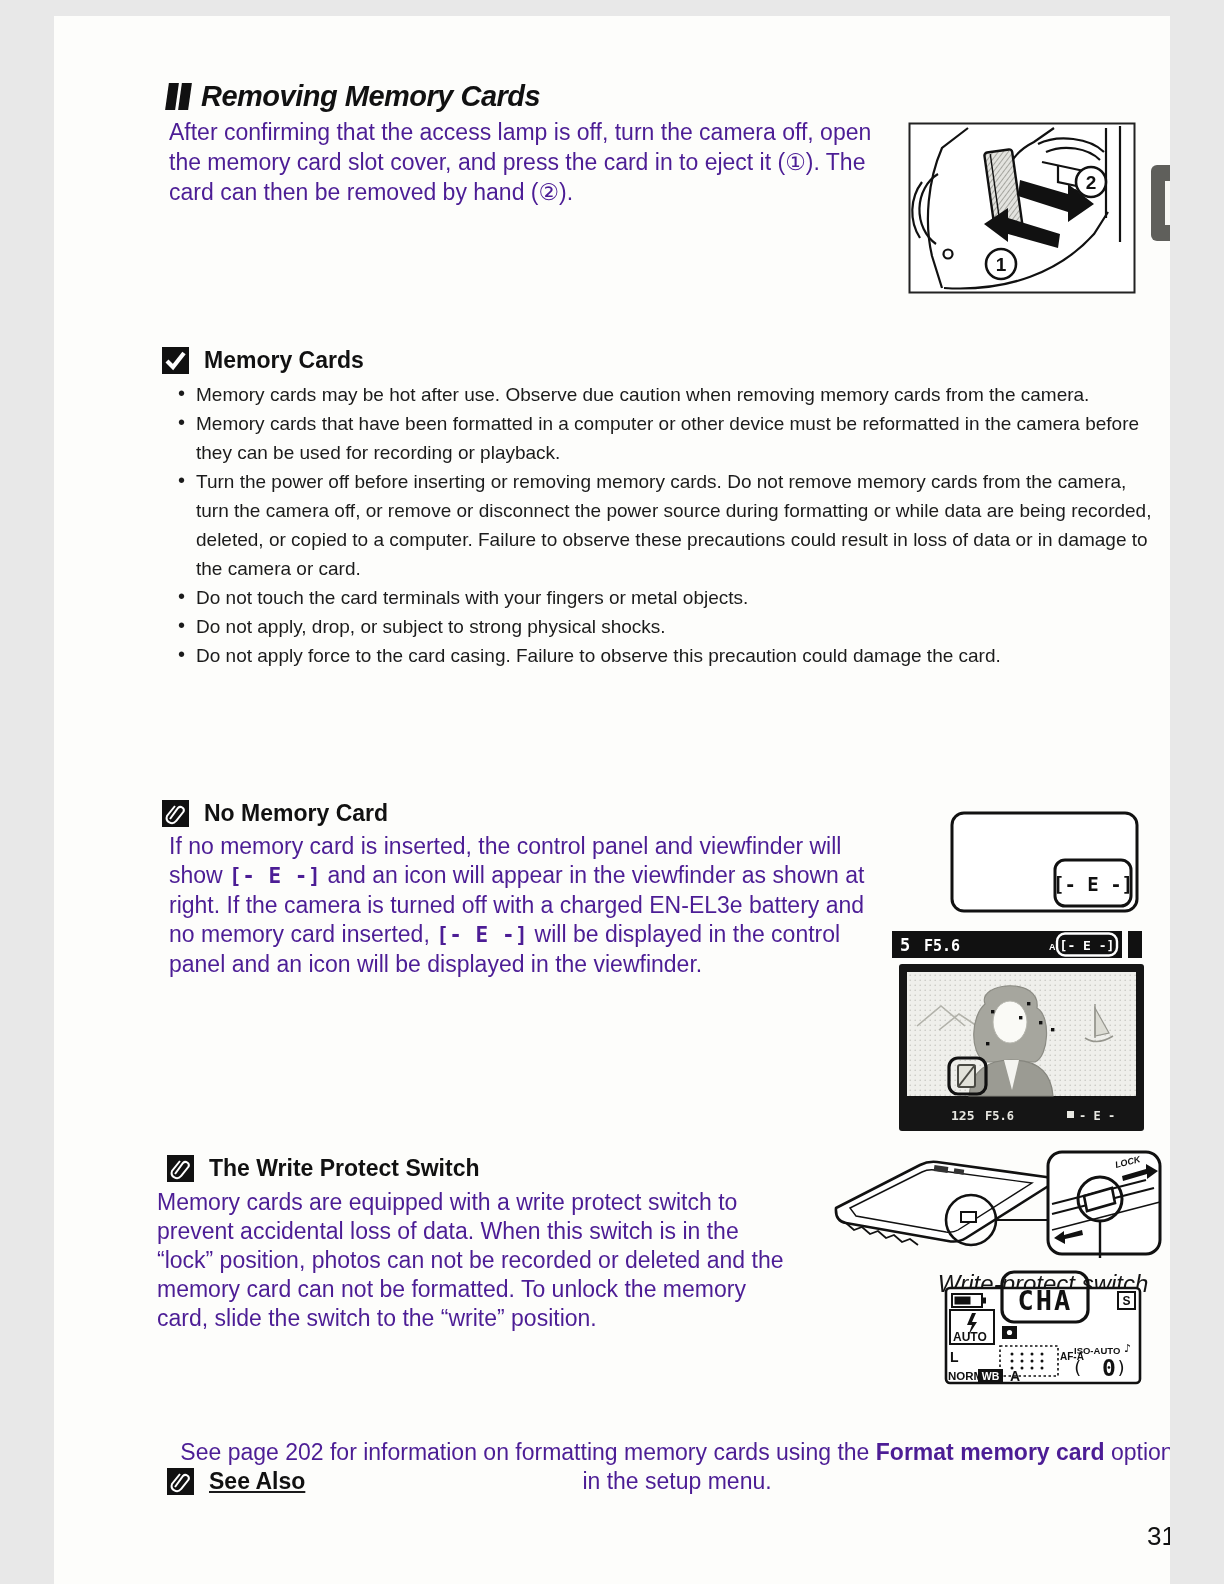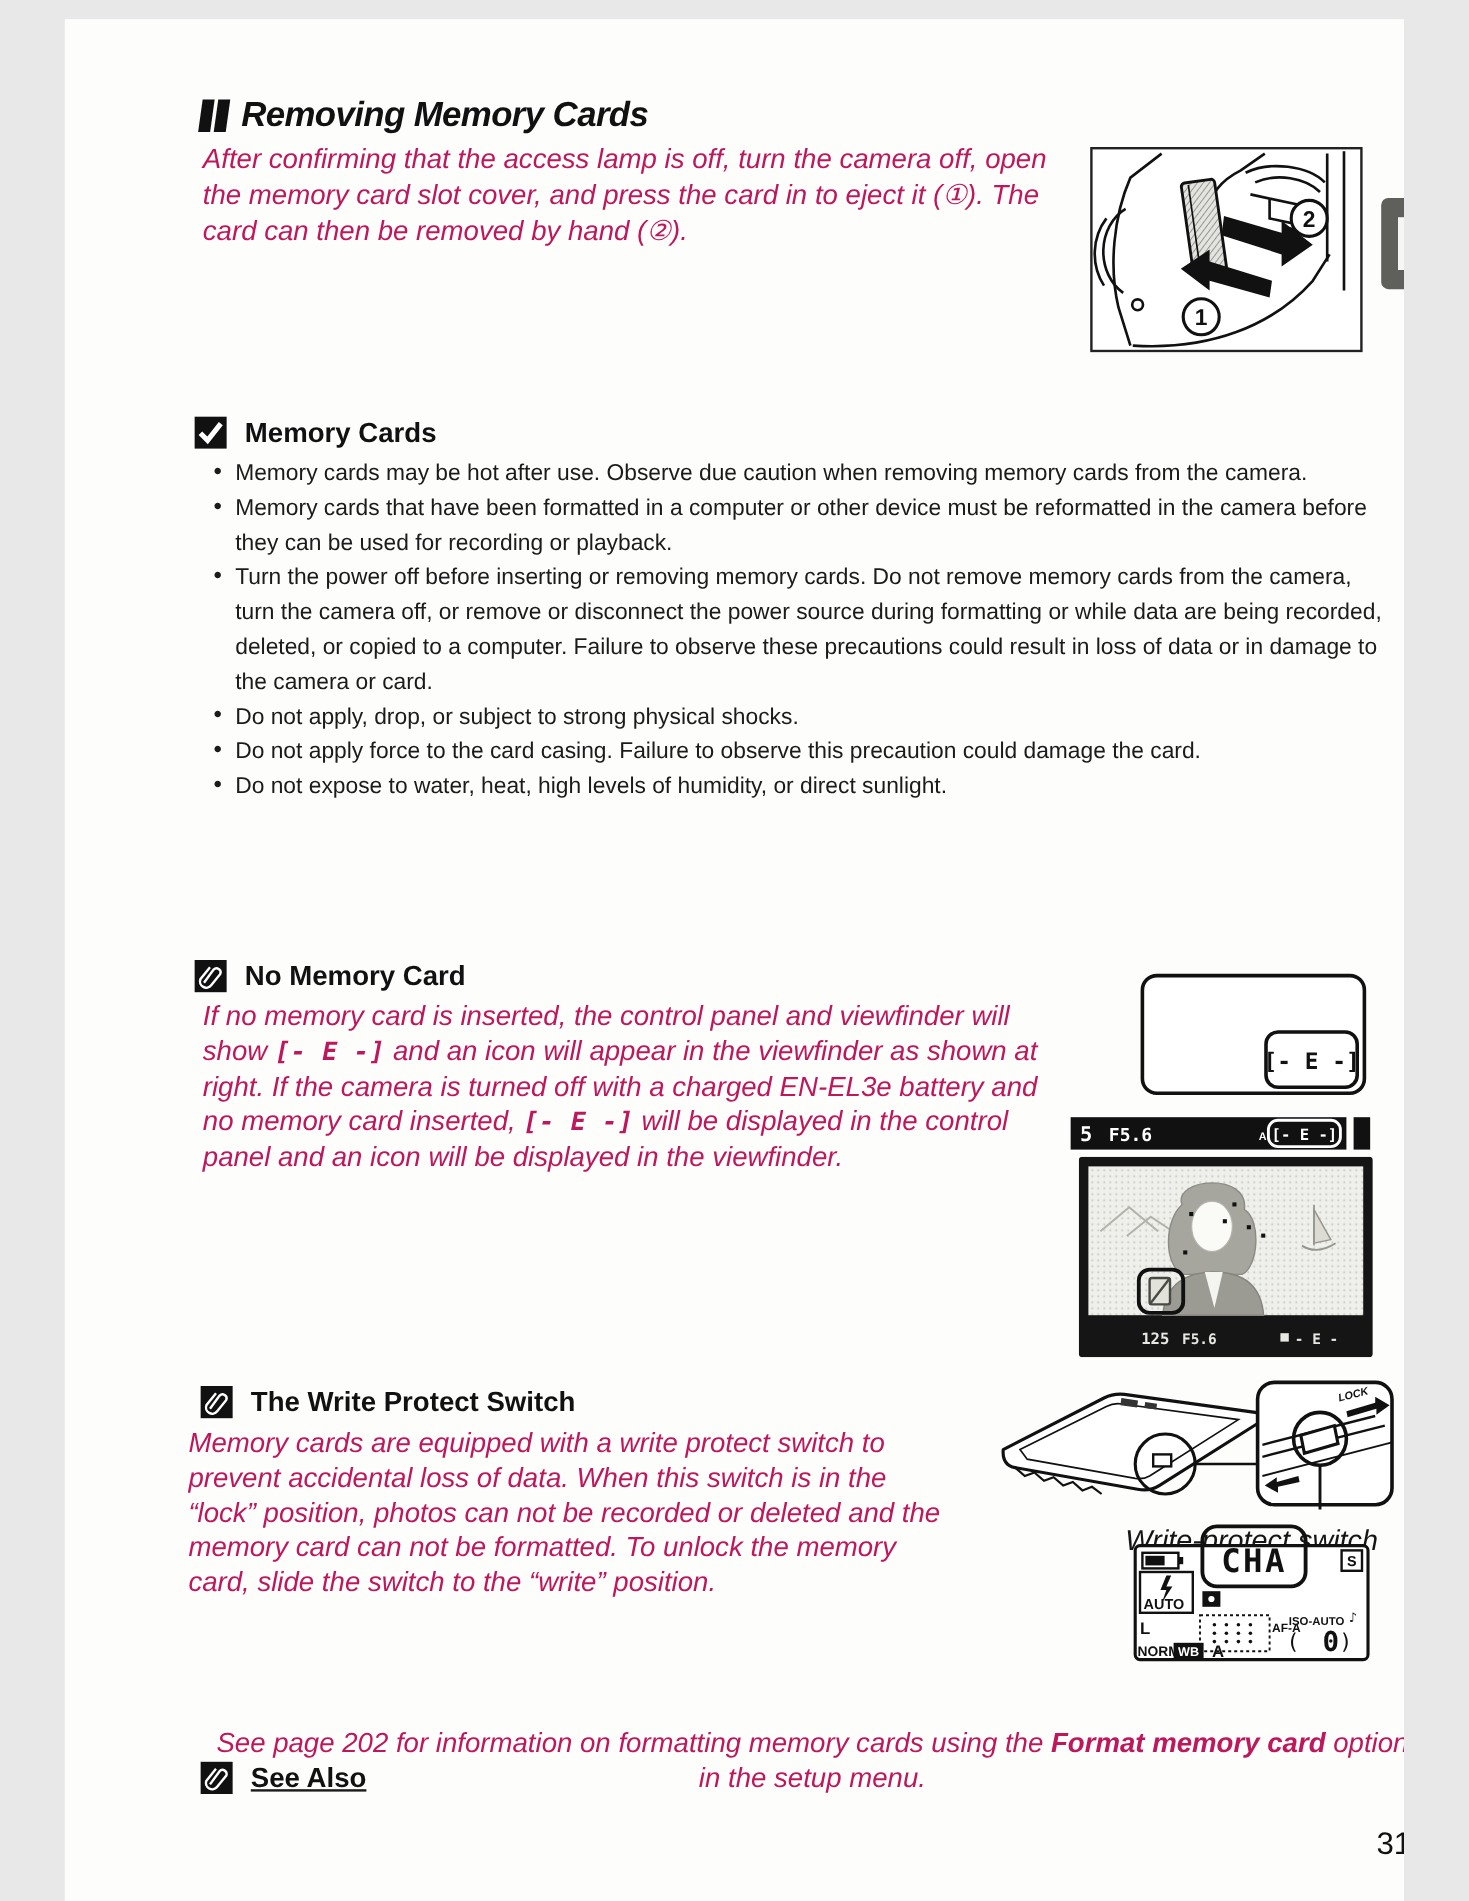--- a/index.html
+++ b/index.html
@@ -10,21 +10,21 @@
   }
   
   .section-header{position:absolute;left:113px;top:64px;display:flex;align-items:center;}
   .hdr-bars{display:flex;margin-right:8px;}
   .hdr-bars i{display:block;width:10px;height:27px;background:#111;margin-right:3px;transform:skewX(-8deg);}
   .section-header h1{
     margin:0;font-size:29px;font-weight:bold;font-style:italic;
     letter-spacing:-0.5px;color:#111;
   }
   
-  .bodytext{font-size:23px;line-height:30px;color:#be185d;font-style:italic;}
+  .bodytext{font-size:23px;line-height:30px;color:#4c1d95;}
   .intro{position:absolute;left:115px;top:101px;width:738px;margin:0;}
   
   .subhead{position:absolute;display:flex;align-items:flex-start;}
   .subhead .sq{width:27px;height:27px;margin-right:15px;flex:0 0 auto;}
   .subhead h2{margin:0;font-size:23px;font-weight:bold;color:#111;}
   
   .bullets{position:absolute;left:122px;top:364px;width:985px;margin:0;padding:0;list-style:none;font-size:19px;line-height:29px;}
   .bullets li{position:relative;padding-left:20px;}
   .bullets li::before{content:"•";position:absolute;left:2px;top:-1px;font-size:20px;}
   
@@ -129,23 +129,23 @@
     <svg class="sq" viewBox="0 0 27 27">
       <rect width="27" height="27" fill="#111"></rect>
       <polyline points="5,14 11,20 22,6" fill="none" stroke="#fff" stroke-width="4.2"></polyline>
     </svg>
     <h2>Memory Cards</h2>
   </div>
   <ul class="bullets">
     <li>Memory cards may be hot after use.  Observe due caution when removing memory cards from the camera.</li>
     <li>Memory cards that have been formatted in a computer or other device must be reformatted in the camera before they can be used for recording or playback.</li>
     <li>Turn the power off before inserting or removing memory cards.  Do not remove memory cards from the camera, turn the camera off, or remove or disconnect the power source during formatting or while data are being recorded, deleted, or copied to a computer.  Failure to observe these precautions could result in loss of data or in damage to the camera or card.</li>
+    <li>Do not touch the card terminals with your fingers or metal objects.</li>
     <li>Do not apply, drop, or subject to strong physical shocks.</li>
     <li>Do not apply force to the card casing.  Failure to observe this precaution could damage the card.</li>
-    <li>Do not expose to water, heat, high levels of humidity, or direct sunlight.</li>
   </ul>
 
   <div class="subhead" style="left:108px;top:784px;">
     <svg class="sq" viewBox="0 0 27 27">
       <rect width="27" height="27" fill="#111"></rect>
       <path d="M8,19 L16,8 a3.4,3.4 0 0 1 5.6,3.6 L14,21 a5.2,5.2 0 0 1 -9,-5 L13,6" fill="none" stroke="#fff" stroke-width="2"></path>
     </svg>
     <h2>No Memory Card</h2>
   </div>
   <p class="bodytext p-nocard"><span>If no memory card is inserted, the control panel and viewfinder will show </span><span class="lcd-inline">[- E -]</span><span> and an icon will appear in the viewfinder as shown at right.  If the camera is turned off with a charged EN-EL3e battery and no memory card inserted, </span><span class="lcd-inline">[- E -]</span><span> will be displayed in the control panel and an icon will be displayed in the viewfinder.</span></p>

